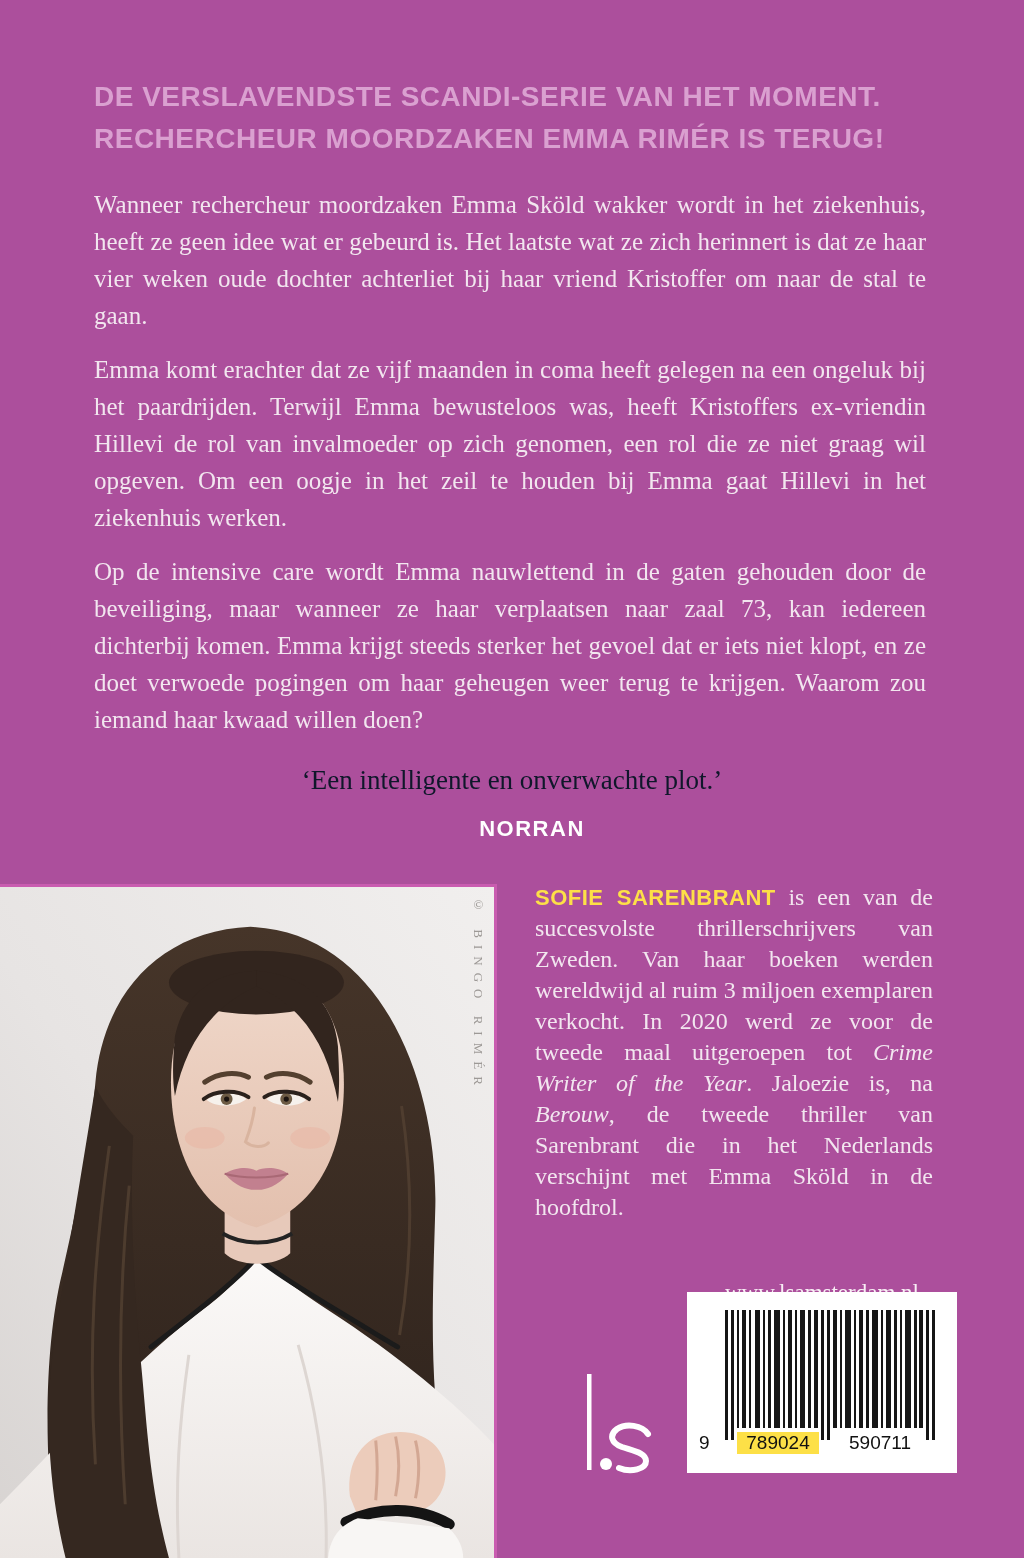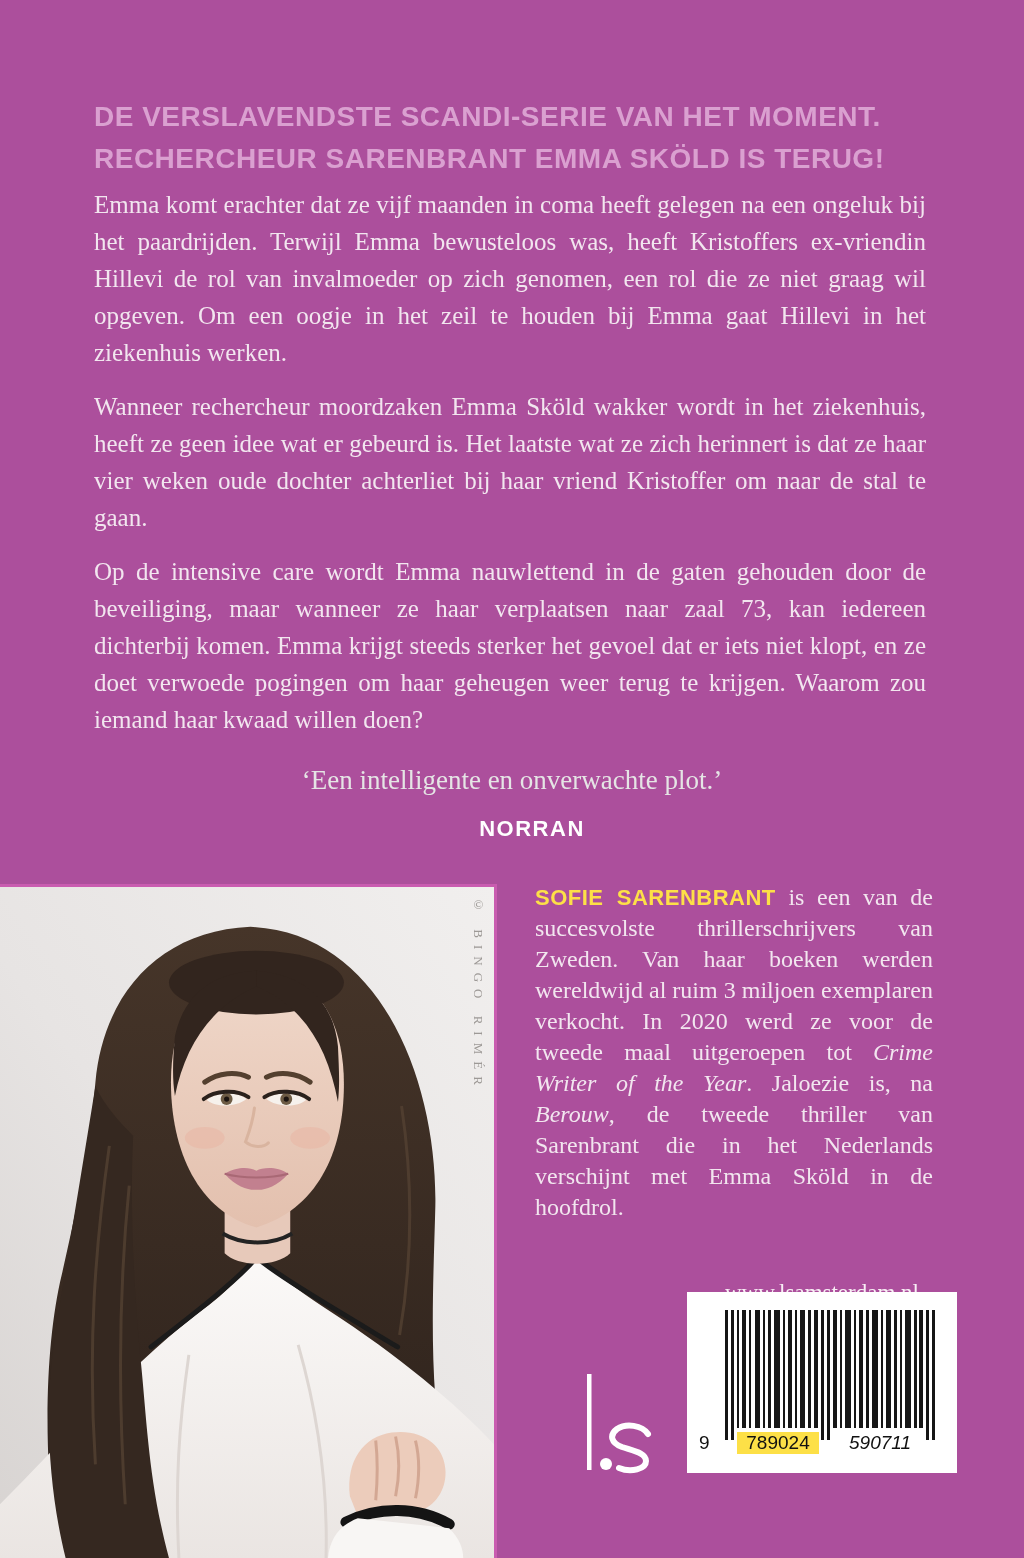--- a/index.html
+++ b/index.html
@@ -10,38 +10,37 @@
     overflow:hidden;
     font-family:"Liberation Serif", serif;
   }
   
   .headline{
     position:absolute;left:94px;top:76px;right:70px;
     font-family:"Liberation Sans", sans-serif;
     font-weight:700;font-size:28px;line-height:42px;
     letter-spacing:.5px;color:#daa0d0;
     white-space:nowrap;
-    margin-top:20px;
   }
   
   .synopsis{
     position:absolute;left:94px;top:186px;width:832px;
     color:#f2e6ef;
   }
   .synopsis p{
     margin:0 0 17px 0;
     font-size:25px;line-height:37px;
     text-align:justify;
     hyphens:auto;-webkit-hyphens:auto;
   }
   
   .quote{
     position:absolute;left:0;top:765px;width:1024px;
     text-align:center;
-    font-size:27px;color:#e5e5e5;
+    font-size:27px;color:#0f172a;
   }
   .quote-source{
     position:absolute;left:0;top:816px;width:1024px;
     text-align:center;
     font-family:"Liberation Sans", sans-serif;
     font-weight:700;font-size:22px;letter-spacing:1.5px;
     color:#ffffff;
     padding-left:20px;
   }
   
@@ -89,35 +88,35 @@
   }
   .barcode svg{position:absolute;left:0;top:0;}
   .digits{
     position:absolute;left:0;top:136px;width:270px;height:34px;
     font-family:"Liberation Sans", sans-serif;
     font-size:19px;color:#111111;
   }
   .digits span{position:absolute;top:4px;}
   .d1{left:12px;}
   .d2{left:50px;width:82px;text-align:center;background:#fde047;}
-  .d3{left:150px;width:86px;text-align:center;background:#fff;font-style:italic;}
+  .d3{left:150px;width:86px;text-align:center;background:#fff;}
 </style>
 </head>
 <body>
 
 <div class="page">
 
   <header class="headline">
     <div>DE VERSLAVENDSTE SCANDI-SERIE VAN HET MOMENT.</div>
-    <div>RECHERCHEUR SARENBRANT EMMA SKÖLD IS TERUG!</div>
+    <div>RECHERCHEUR MOORDZAKEN EMMA RIMÉR IS TERUG!</div>
   </header>
 
   <section class="synopsis">
+    <p>Wanneer rechercheur moordzaken Emma Sköld wakker wordt in het ziekenhuis, heeft ze geen idee wat er gebeurd is. Het laatste wat ze zich herinnert is dat ze haar vier weken oude dochter achterliet bij haar vriend Kristoffer om naar de stal te gaan.</p>
     <p>Emma komt erachter dat ze vijf maanden in coma heeft gelegen na een ongeluk bij het paardrijden. Terwijl Emma bewusteloos was, heeft Kristoffers ex-vriendin Hillevi de rol van invalmoeder op zich genomen, een rol die ze niet graag wil opgeven. Om een oogje in het zeil te houden bij Emma gaat Hillevi in het ziekenhuis werken.</p>
-    <p>Wanneer rechercheur moordzaken Emma Sköld wakker wordt in het ziekenhuis, heeft ze geen idee wat er gebeurd is. Het laatste wat ze zich herinnert is dat ze haar vier weken oude dochter achterliet bij haar vriend Kristoffer om naar de stal te gaan.</p>
     <p>Op de intensive care wordt Emma nauwlettend in de gaten gehouden door de beveiliging, maar wanneer ze haar verplaatsen naar zaal 73, kan iedereen dichterbij komen. Emma krijgt steeds sterker het gevoel dat er iets niet klopt, en ze doet verwoede pogingen om haar geheugen weer terug te krijgen. Waarom zou iemand haar kwaad willen doen?</p>
   </section>
 
   <div class="quote">‘Een intelligente en onverwachte plot.’</div>
   <div class="quote-source">NORRAN</div>
 
   <figure class="photo" style="margin:0">
     <svg viewBox="0 0 497 674" preserveAspectRatio="none">
       <defs>
         <linearGradient id="bgGrad" x1="1" y1="0" x2="0" y2="1">

